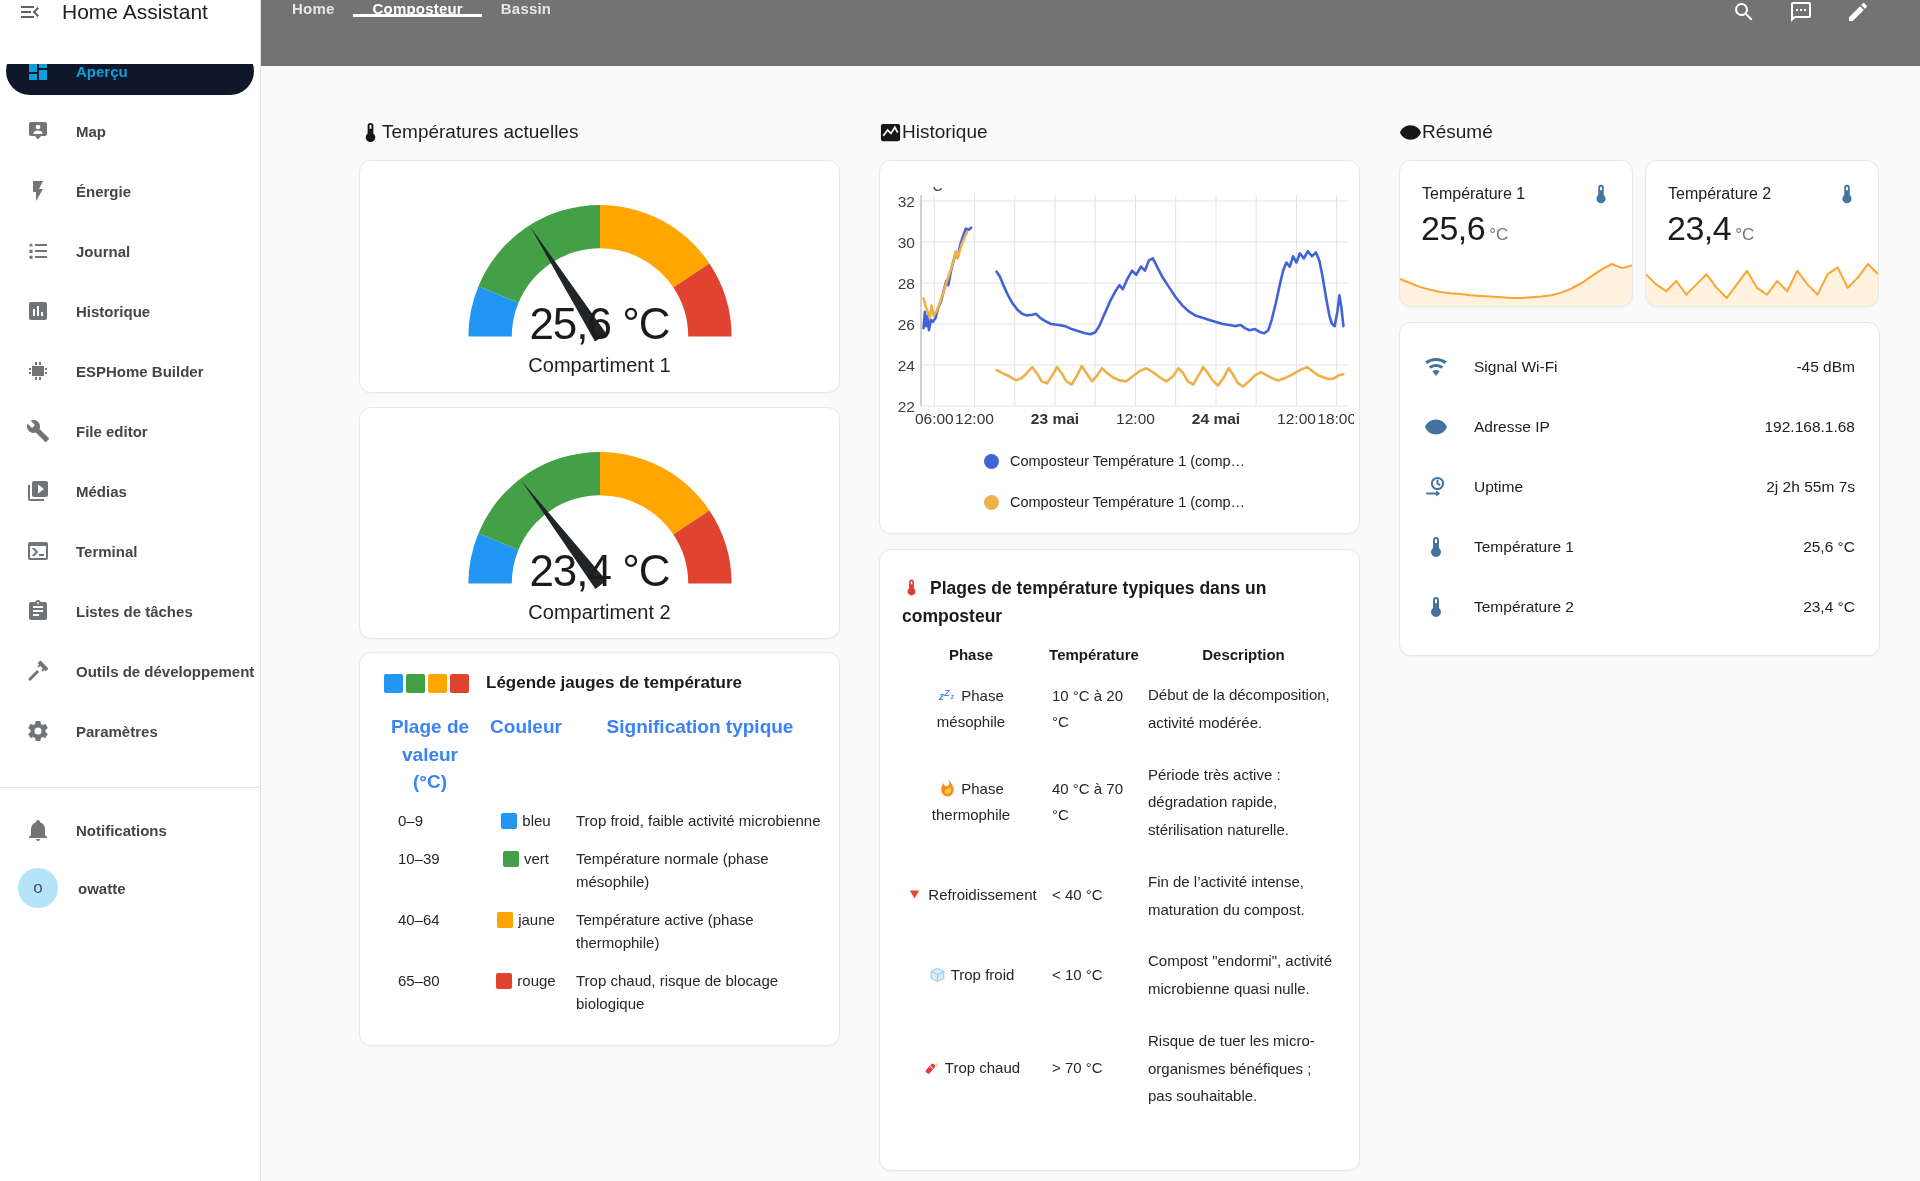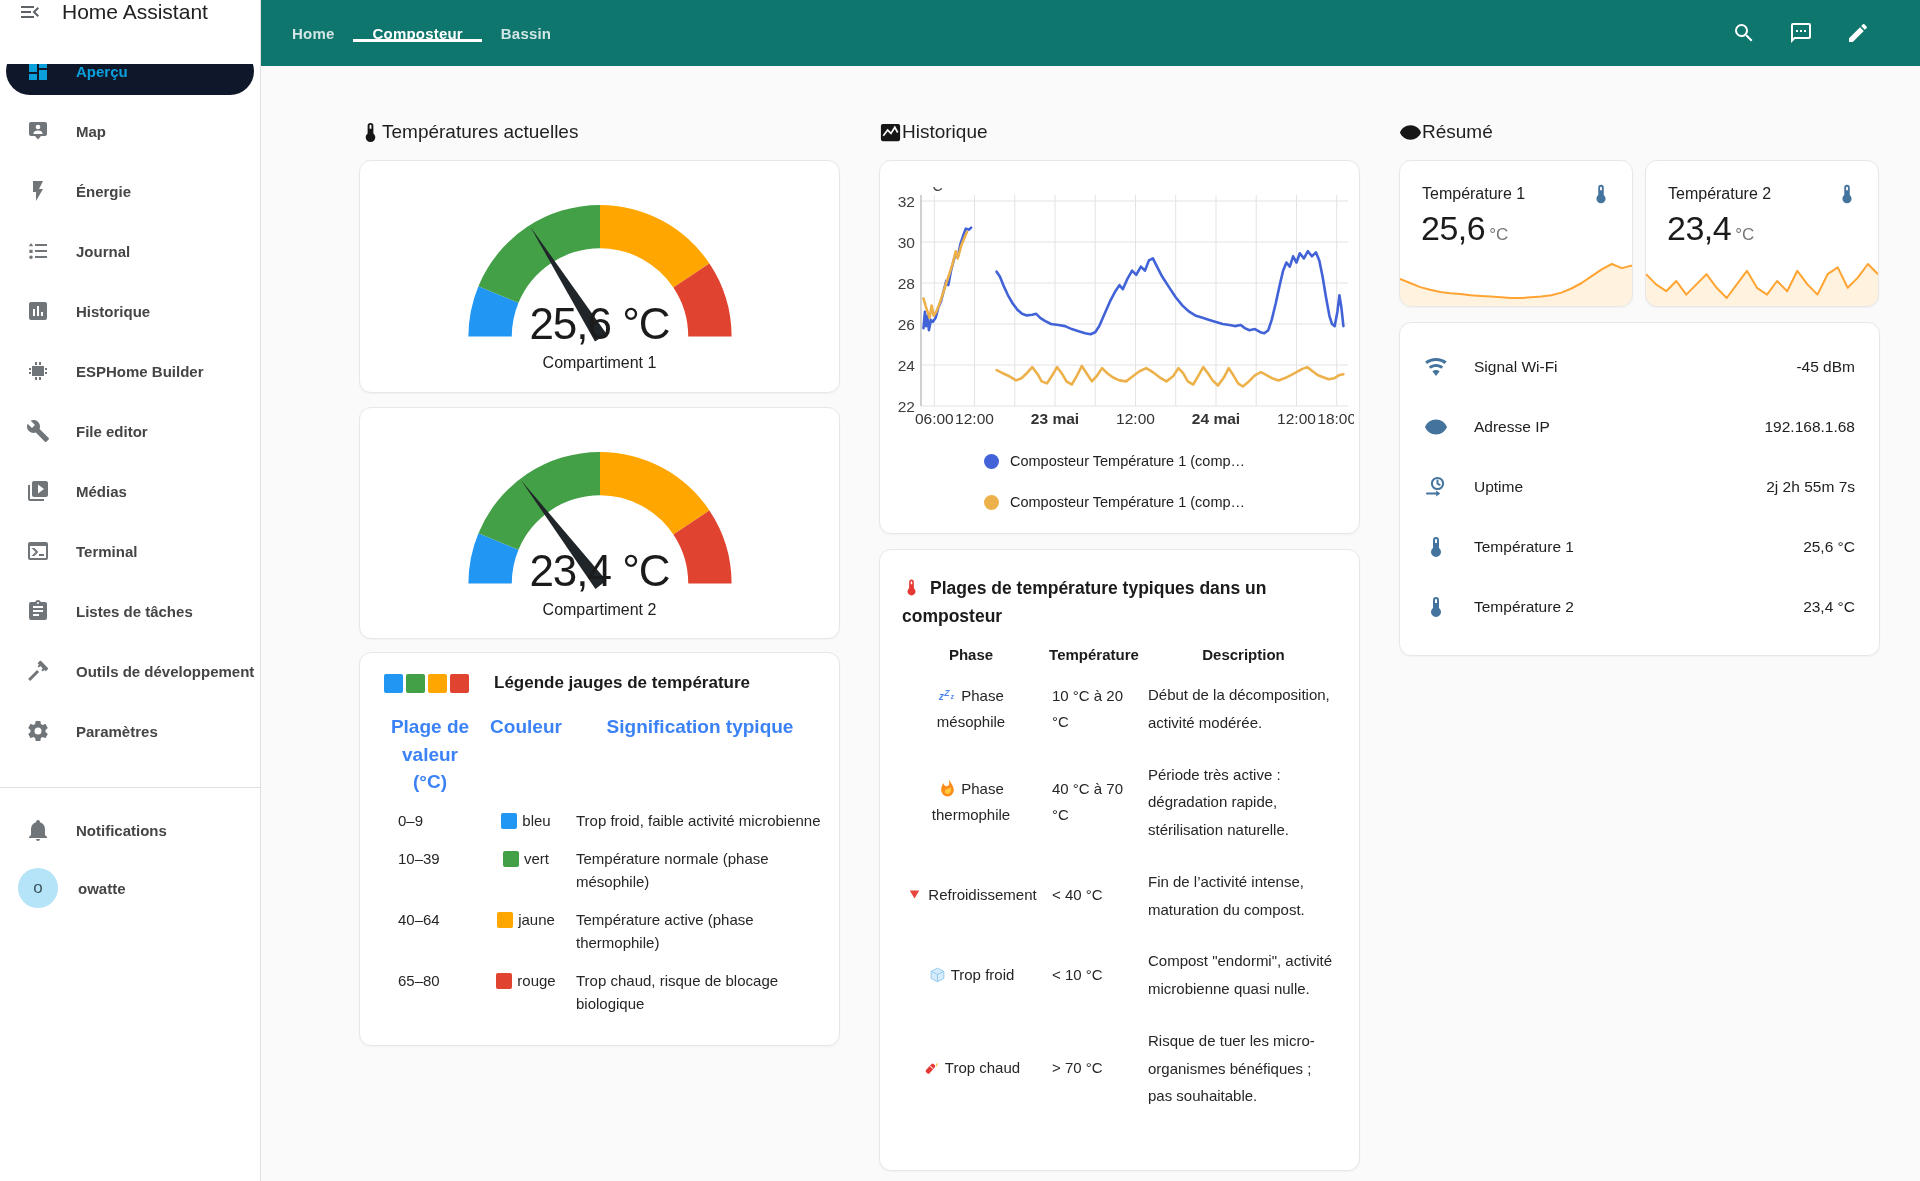--- a/index.html
+++ b/index.html
@@ -21,46 +21,46 @@
   .sb-header .icon { width:24px; height:24px; margin-left:18px; color:#5f6368; }
   .sb-title { margin-left:20px; font-size:21px; color:#212121; }
   .sb-divider { position:absolute; left:0; right:0; top:787px; height:1px; background:#e0e0e0; z-index:2; }
   .sb-bottom-item { position:absolute; left:6px; right:6px; height:48px; display:flex; align-items:center; border-radius:24px; cursor:pointer; z-index:2; background:#fff;}
   .sb-bottom-item .icon { width:24px; height:24px; margin-left:20px; color:#70757a; }
   .sb-notif { top:806px; }
   .sb-user { top:864px; }
   .sb-avatar { width:40px; height:40px; border-radius:50%; background:#b5e3f7; color:#3b5560; display:flex; align-items:center; justify-content:center; font-size:17px; margin-left:12px; flex:none;}
 
   
-  .appbar { position:absolute; left:261px; top:0; right:0; height:66px; background:#0f766e; display:flex; align-items:center; z-index:5; }
+  .appbar { position:absolute; left:261px; top:0; right:0; height:66px; background:#737373; display:flex; align-items:flex-start; z-index:5; }
   .tabs { display:flex; align-items:stretch; margin-left:12px; }
   .tab { position:relative; display:flex; align-items:center; padding:0 19px; color:rgba(255,255,255,.82); font-size:15px; font-weight:bold; letter-spacing:.2px; cursor:pointer; }
   .tab.active { color:#fff; }
   .tab.active::after { content:""; position:absolute; left:0; right:0; bottom:0; height:3px; background:#fff; }
   .appbar-actions { margin-left:auto; display:flex; align-items:center; gap:33px; padding-right:50px; }
   .appbar-actions .icon { width:24px; height:24px; color:#fff; cursor:pointer; }
 
   
   .col { position:absolute; top:66px; width:481px; }
   .col1 { left:359px; } .col2 { left:879px; } .col3 { left:1399px; }
   .section-head { margin-top:52px; height:28px; display:flex; align-items:center; gap:0; font-size:19px; color:#1f1f1f; }
   .section-head .icon { width:23px; height:23px; color:#161616; flex:none; }
 
   .card { position:relative; background:#fff; border:1px solid #e7e7e7; border-radius:12px; box-shadow:0 1px 2px rgba(0,0,0,.04); }
 
   
   .gauge-card { height:233px; margin-top:14px; overflow:hidden; }
   .gauge-wrap { position:relative; width:300px; margin:26px auto 0 auto; height:160px; cursor:pointer; }
   .gauge-wrap svg { width:300px; height:160px; display:block; }
   .gauge-value { position:absolute; left:0; right:0; bottom:-2px; text-align:center; font-size:44px; color:#1b1b1b; letter-spacing:-1px; }
-  .gauge-name { text-align:center; font-size:16px; color:#212121; margin-top:7px; }
+  .gauge-name { text-align:center; font-size:20px; color:#212121; margin-top:7px; }
 
   
   .legend-card { height:394px; margin-top:13px; padding:22px 24px; }
-  .legend-title-row { display:flex; align-items:center; gap:16px; margin-top:-2px; }
+  .legend-title-row { display:flex; align-items:center; gap:8px; margin-top:-2px; }
   .legend-swatch { width:19px; height:19px; border-radius:2px; flex:none; }
   .legend-title { font-size:17px; font-weight:bold; color:#1b1b1b; margin-left:9px; }
   .legend-table { display:grid; grid-template-columns:92px 80px 248px; column-gap:10px; row-gap:0; margin-top:20px; }
   .legend-table .th { font-size:19px; font-weight:bold; text-align:center; line-height:1.45; padding-bottom:14px; color:#3b82f6;}
   .legend-table .cell { font-size:15px; line-height:1.5; padding-bottom:16px; color:#262626; }
   .cell-range { padding-left:14px; }
   .swatch-sm { display:inline-block; width:16px; height:16px; border-radius:2px; vertical-align:-3px; margin-right:5px; }
 
   
   .history-card { height:374px; margin-top:14px; overflow:hidden; cursor:pointer; }

